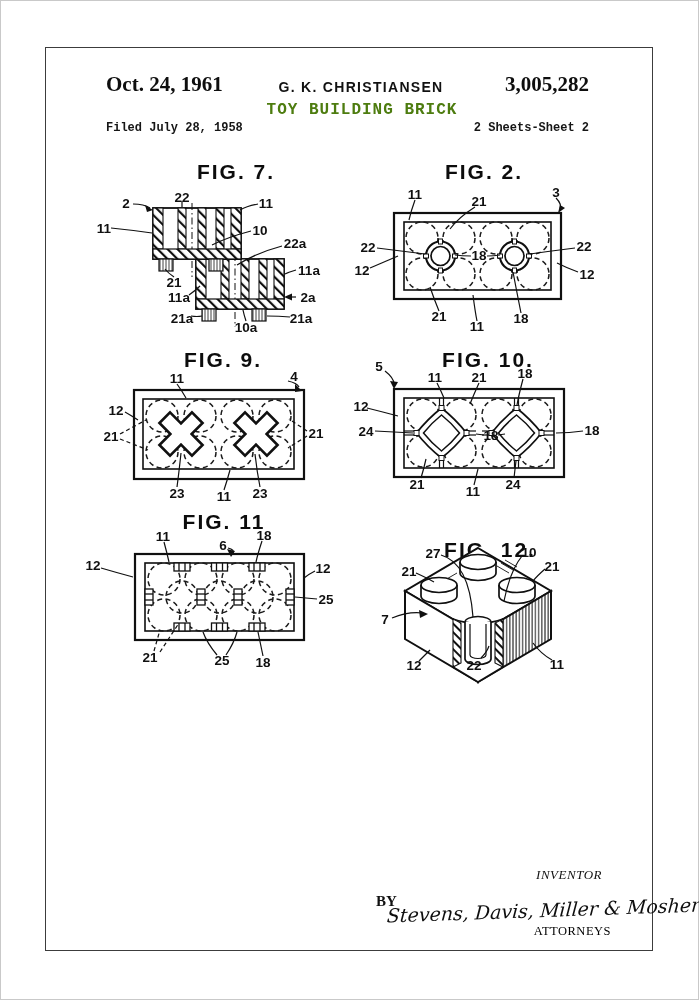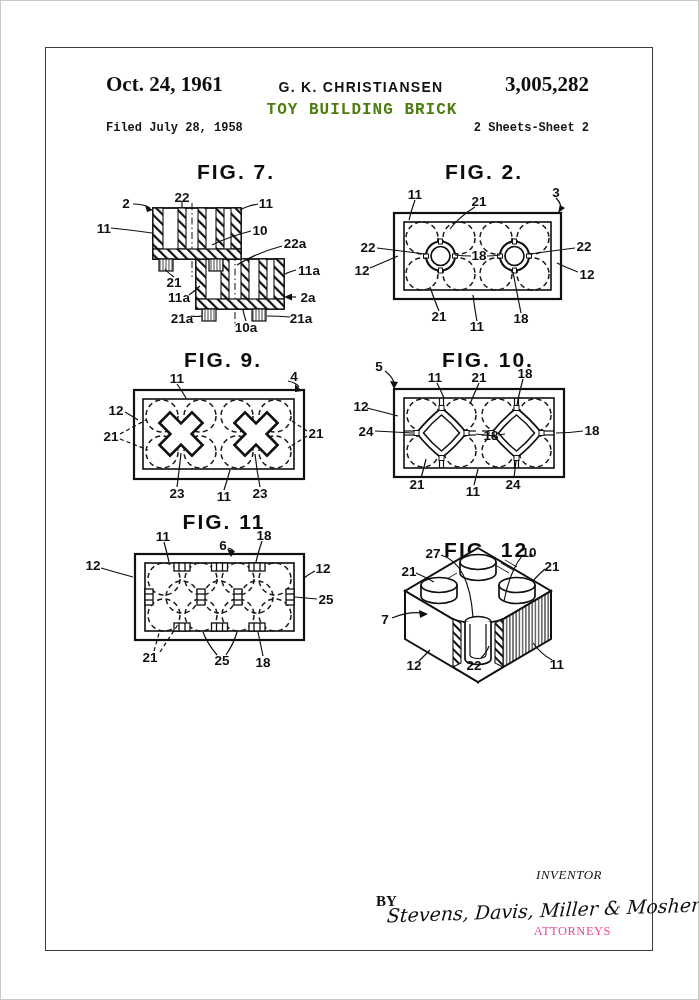--- a/index.html
+++ b/index.html
@@ -12,21 +12,21 @@
   .serif-b{font-family:"Liberation Serif",serif;font-weight:bold;font-size:21px;color:#0e0e0e;white-space:nowrap;}
   .hdr-name{font-family:"Liberation Sans",sans-serif;font-weight:bold;font-size:14px;letter-spacing:1.3px;color:#111;white-space:nowrap;transform:translateX(-50%);}
   .hdr-title{font-family:Liberation Mono, monospace;font-weight:bold;font-size:16px;letter-spacing:1px;color:#4d7c0f;white-space:nowrap;transform:translateX(-50%);}
   .mono{font-family:"Liberation Mono",monospace;font-size:12px;font-weight:bold;color:#161616;white-space:nowrap;}
   .figtitle{font-family:"Liberation Sans",sans-serif;font-weight:bold;font-size:21px;letter-spacing:2px;
             color:#0c0c0c;white-space:nowrap;transform:translateX(-50%);}
   .inv-cap{font-family:"Liberation Serif",serif;font-style:italic;font-size:13px;letter-spacing:.5px;color:#111;white-space:nowrap;margin-top:40px;}
   .inv-name{font-family:"Liberation Sans",sans-serif;font-weight:bold;font-size:15px;letter-spacing:1.2px;word-spacing:5px;color:#0e0e0e;white-space:nowrap;}
   .by{font-family:"Liberation Serif",serif;font-weight:bold;font-size:15px;color:#111;white-space:nowrap;}
   .sig{font-family:"DejaVu Serif",serif;font-style:italic;font-size:19px;color:#0e0e0e;white-space:nowrap;transform:rotate(-2deg) skewX(-6deg);}
-  .attys{font-family:"Liberation Serif",serif;font-size:12.5px;letter-spacing:.5px;color:#ec4899;white-space:nowrap;}
+  .attys{font-family:"Liberation Serif",serif;font-size:12.5px;letter-spacing:.5px;color:#000000;white-space:nowrap;}
   svg{position:absolute;overflow:visible;}
   svg text{font-family:"Liberation Sans",sans-serif;font-weight:bold;font-size:13.5px;fill:#101010;}
   .ln{fill:none;stroke:#101010;}
   .ld{fill:none;stroke:#101010;stroke-width:1.2;}
   .ldd{fill:none;stroke:#101010;stroke-width:1.2;stroke-dasharray:4 3;}
   .dc{fill:none;stroke:#1a1a1a;stroke-width:1.5;stroke-dasharray:5 3.5;}
   .ah{fill:#101010;stroke:none;}
 </style>
 </head>
 <body>

